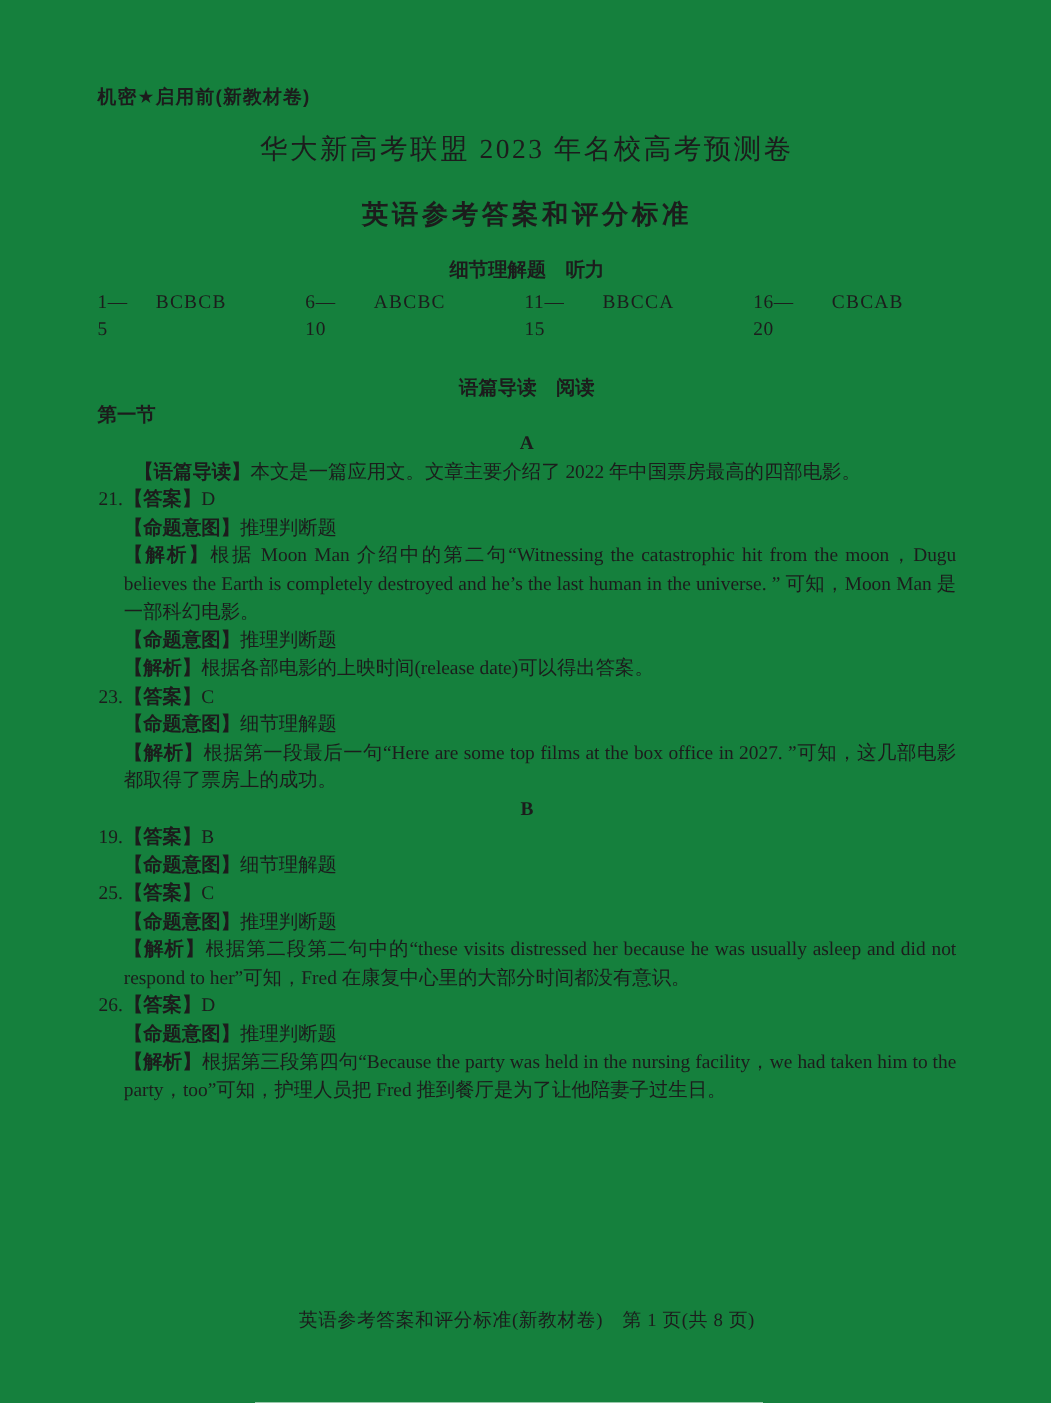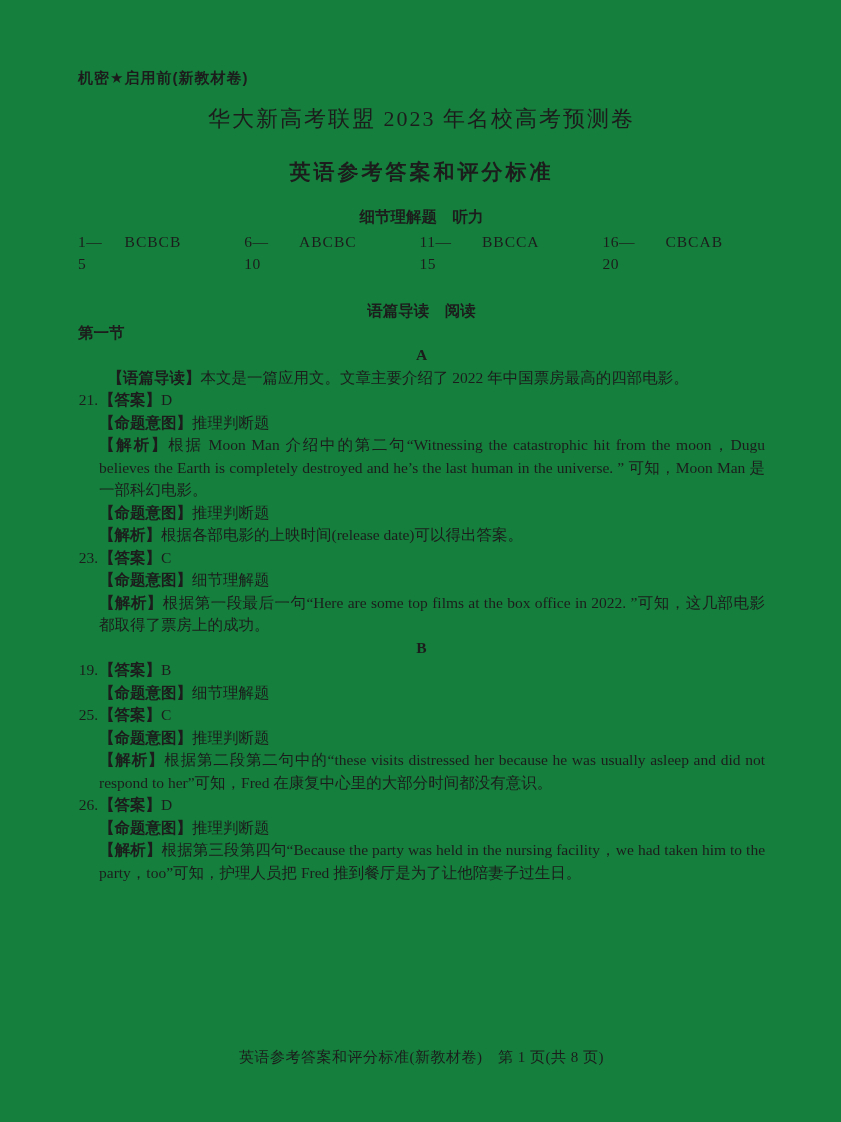--- a/index.html
+++ b/index.html
@@ -154,21 +154,21 @@
       <p class="qa-sub"><span class="tag">【命题意图】</span><span>推理判断题</span></p>
       <p class="qa-sub"><span class="tag">【解析】</span><span>根据各部电影的上映时间(release date)可以得出答案。</span></p>
     </div>
 
     <div class="qa-item bodytext">
       <div class="qa-first">
         <span class="qno">23.</span>
         <span><span class="tag">【答案】</span><span>C</span></span>
       </div>
       <p class="qa-sub"><span class="tag">【命题意图】</span><span>细节理解题</span></p>
-      <p class="qa-sub"><span class="tag">【解析】</span><span>根据第一段最后一句“Here are some top films at the box office in 2022. ”可知，这几部电影都取得了票房上的成功。</span></p>
+      <p class="qa-sub"><span class="tag">【解析】</span><span>根据第一段最后一句“Here are some top films at the box office in 2027. ”可知，这几部电影都取得了票房上的成功。</span></p>
     </div>
 
     <div class="passage-label bodytext">B</div>
 
 
     <div class="qa-item bodytext">
       <div class="qa-first">
         <span class="qno">19.</span>
         <span><span class="tag">【答案】</span><span>B</span></span>
       </div>

